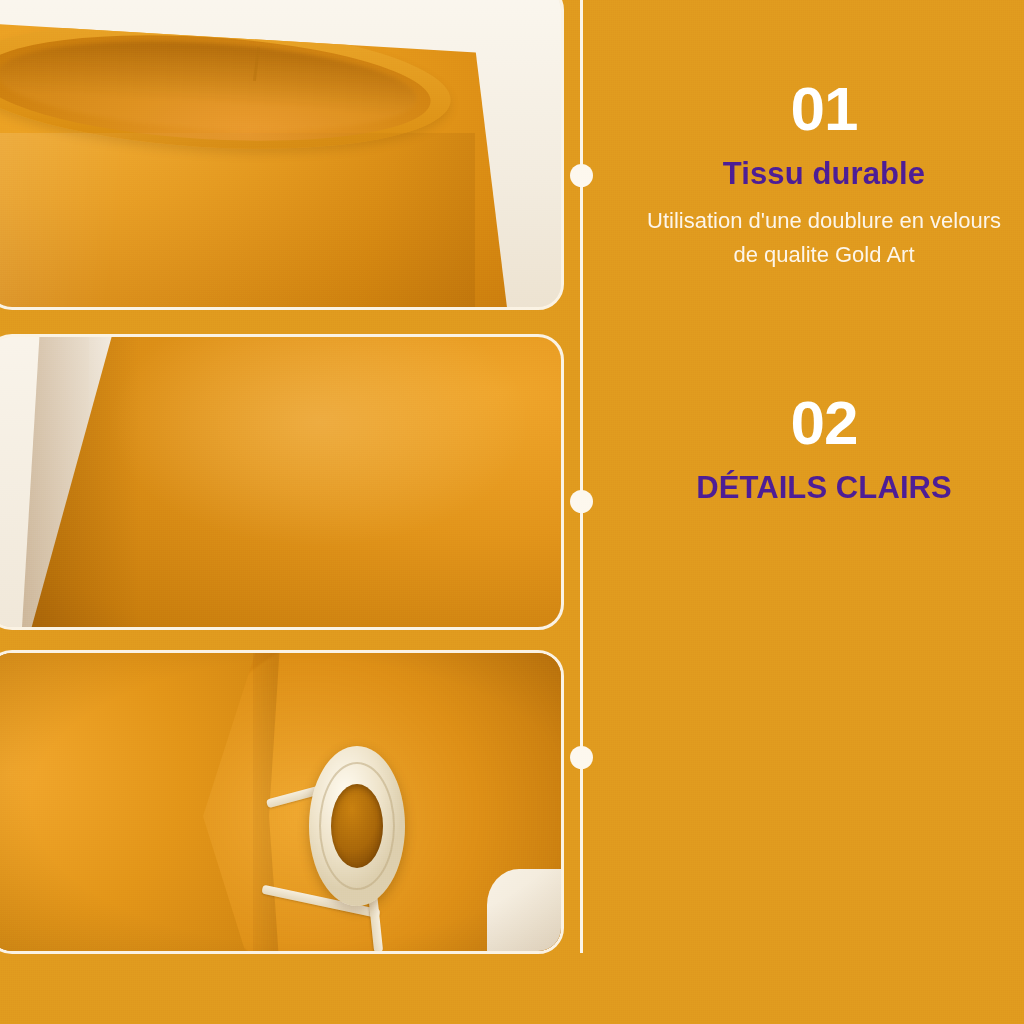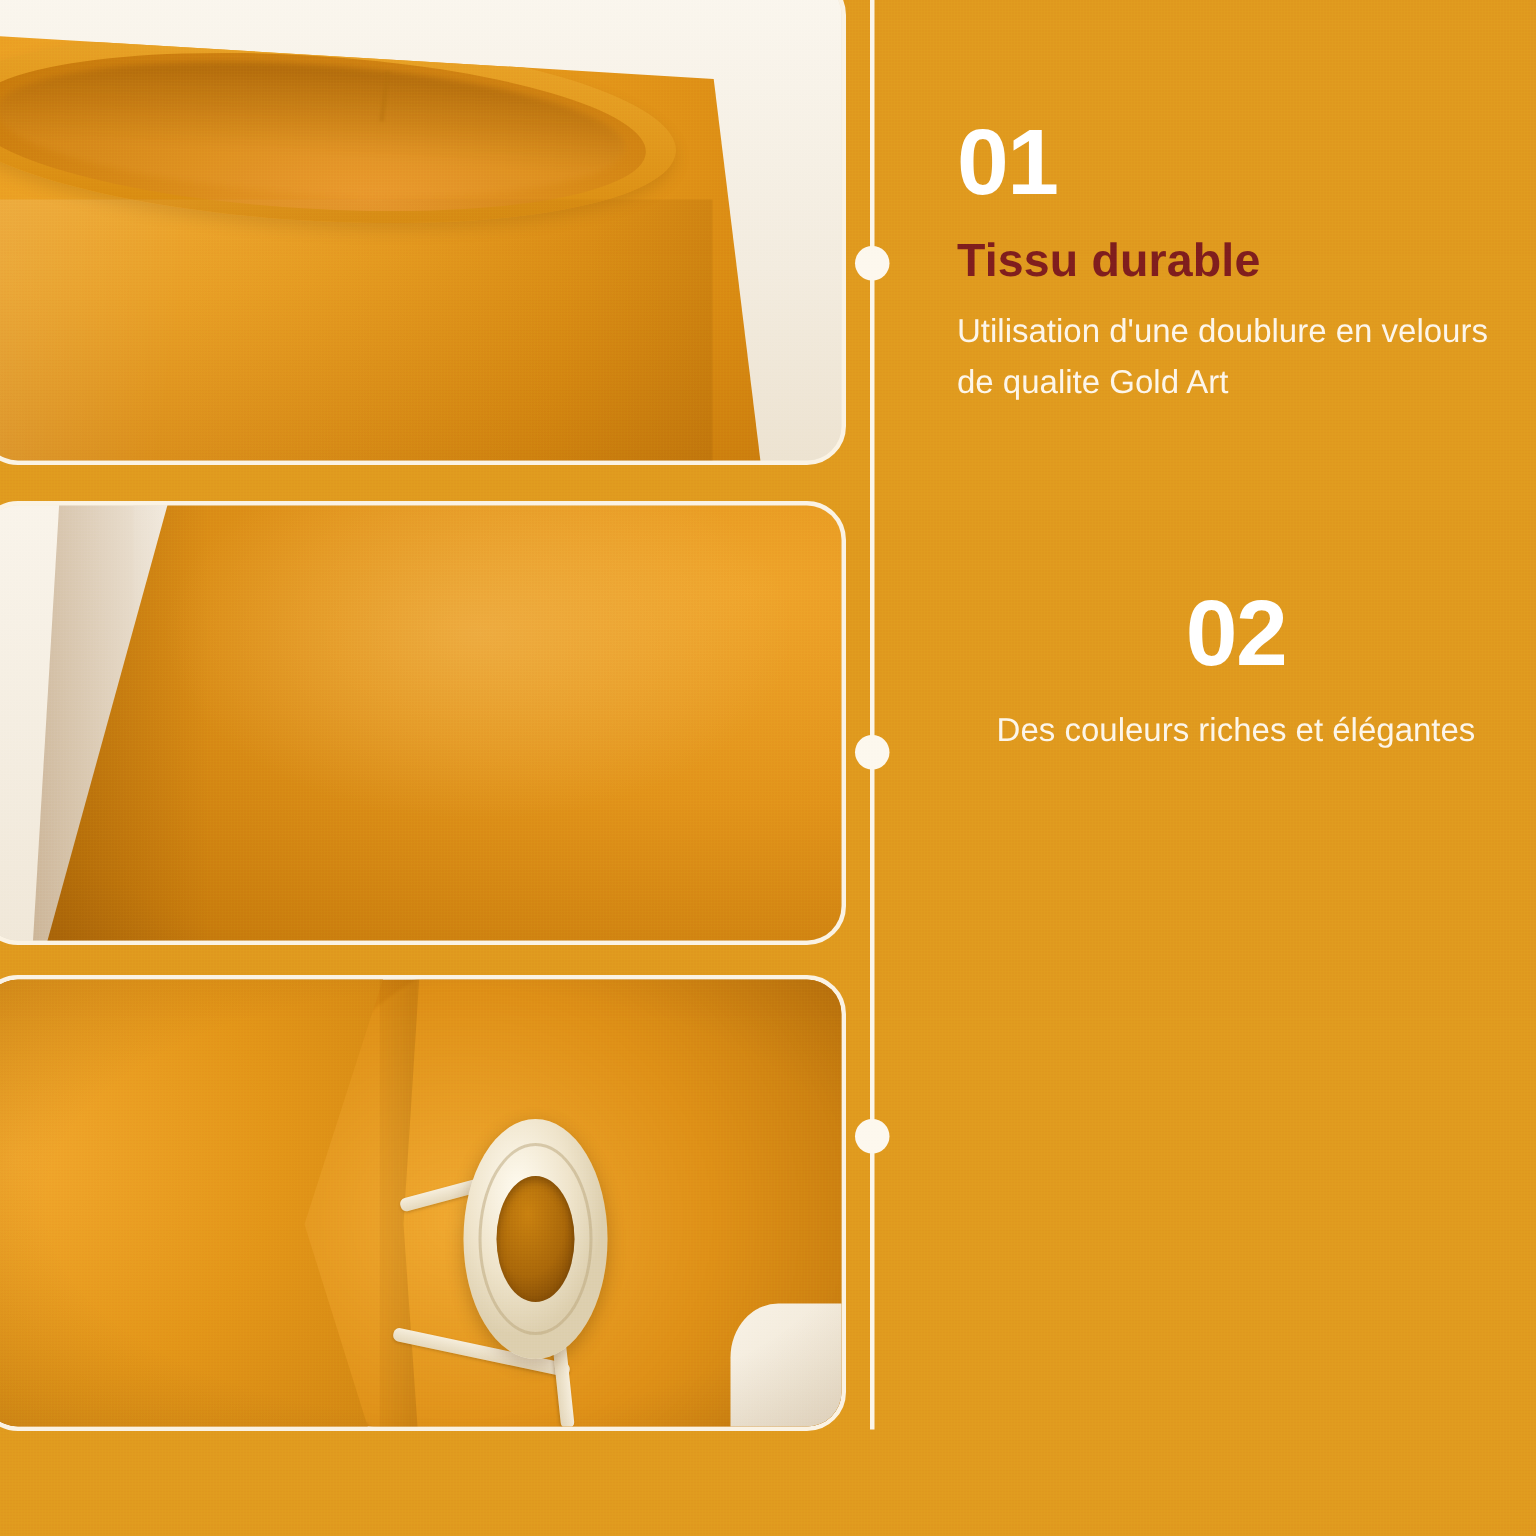--- a/index.html
+++ b/index.html
@@ -221,34 +221,34 @@
     font-size: 62px;
     font-weight: 700;
     color: #FFFFFF;
     letter-spacing: -1px;
     line-height: 1;
     margin: 0 0 16px 0;
   }
   .step-title {
     font-size: 31px;
     font-weight: 700;
-    color: #7f1d1d;
+    color: #4c1d95;
     line-height: 1.15;
     margin: 0 0 12px 0;
     letter-spacing: .1px;
   }
   .step-desc {
     font-size: 22px;
     font-weight: 400;
     color: #FDF6EA;
     line-height: 1.55;
     margin: 0;
   }
 
-  .s1wrap { top: 78px; }
+  .s1wrap { top: 78px; text-align: center; }
   .s2wrap { top: 392px; text-align: center; }
   .s3wrap { top: 700px; }
 
   .d1 { top: 164px; }
   .d2 { top: 490px; }
   .d3 { top: 746px; }
 </style>
 </head>
 <body>
 
@@ -304,18 +304,18 @@
   <div class="timeline-dot d3"></div>
 
   <div class="step s1wrap">
     <div class="step-num">01</div>
     <div class="step-title">Tissu durable</div>
     <div class="step-desc">Utilisation d'une doublure en velours de qualite Gold Art</div>
   </div>
 
   <div class="step s2wrap">
     <div class="step-num">02</div>
-    <div class="step-desc">Des couleurs riches et élégantes</div>
+    <div class="step-title">DÉTAILS CLAIRS</div>
   </div>
 
 
   <div id="grain"></div>
 </div>
 
 </body></html>

